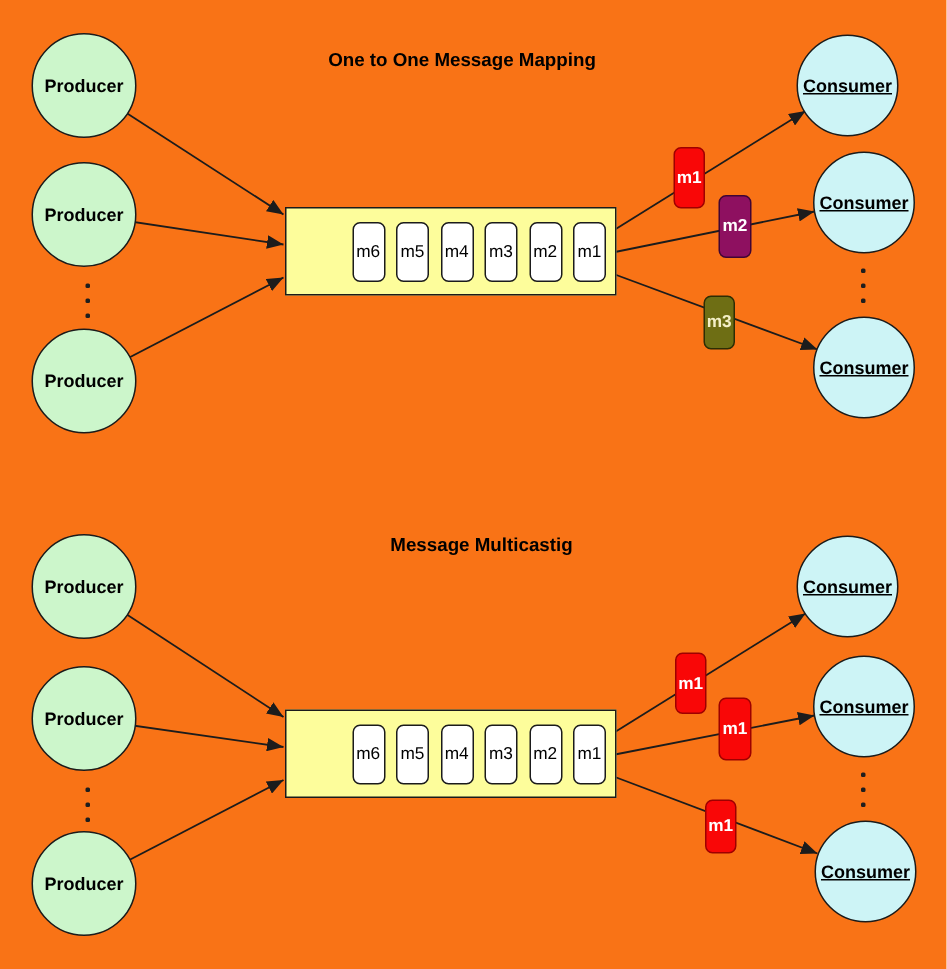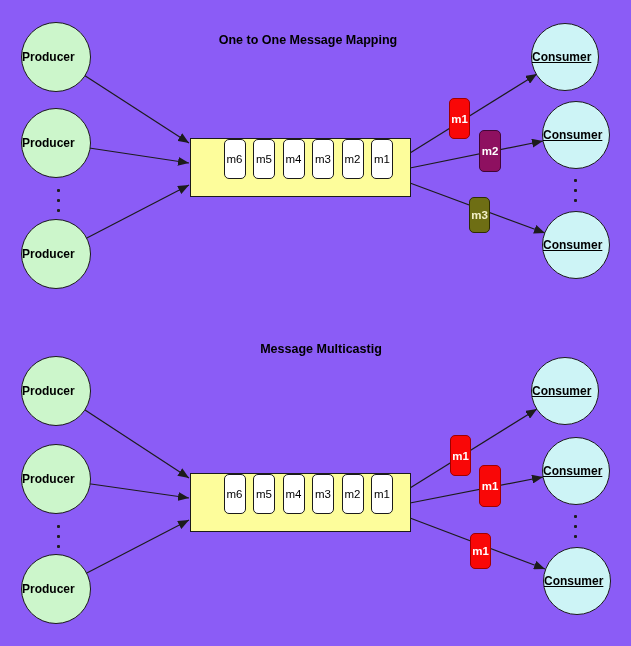--- a/index.html
+++ b/index.html
@@ -1,21 +1,21 @@
 <!DOCTYPE html>
 <html><head>
 <meta charset="utf-8">
 <style>
   html, body { margin: 0; padding: 0; background: #ffffff; }
   body { font-family: "Liberation Sans", sans-serif; }
   #canvas {
     position: relative;
     width: 631px;
     height: 646px;
-    background: #8b5cf6;
+    background: #f97316;
     overflow: hidden;
   }
   #arrow-layer {
     position: absolute;
     left: 0; top: 0;
     width: 631px; height: 646px;
     z-index: 0;
   }
   #arrow-layer line { stroke: #1c1c1c; stroke-width: 1.2; }
   .title {
@@ -27,42 +27,43 @@
     white-space: nowrap;
     z-index: 2;
   }
   .circle {
     position: absolute;
     border: 1.4px solid #1b1b1b;
     border-radius: 50%;
     box-sizing: border-box;
     display: flex;
     align-items: center;
+    justify-content: center;
     z-index: 1;
   }
   .producer { width: 70px; height: 70px; background: #ccf6cb; }
   .consumer { width: 68px; height: 68px; background: #cdf4f6; text-decoration: underline; }
   .circle span {
     font-size: 12px;
     font-weight: bold;
     color: #000000;
     white-space: nowrap;
   }
   .queue {
     position: absolute;
     width: 221px;
     height: 59px;
     background: #fdfd9b;
     border: 1.5px solid #1b1b1b;
     box-sizing: border-box;
     display: flex;
-    align-items: flex-start;
+    align-items: center;
     justify-content: flex-end;
     gap: 7.5px;
-    padding-right: 17px;
+    padding-right: 6px;
     z-index: 1;
   }
   .slot {
     width: 22px;
     height: 40px;
     background: #ffffff;
     border: 1.4px solid #1b1b1b;
     border-radius: 5px;
     box-sizing: border-box;
     display: flex;
@@ -185,21 +186,21 @@
   </div>
   <div class="dots" style="left:574px; top:179px;">
     <i></i>
       <i></i>
       <i></i>
   </div>
   <div class="circle consumer" style="left: 542px; top: 211px; background-color: rgb(205, 244, 246);">
     <span>Consumer</span>
   </div>
 
-  <div class="title" style="left:321px; top:342px;">Message Multicastig</div>
+  <div class="title" style="left:321px; top:356px;">Message Multicastig</div>
 
   <div class="circle producer" style="left: 21px; top: 356px; background-color: rgb(204, 246, 203);">
     <span>Producer</span>
   </div>
   <div class="circle producer" style="left: 21px; top: 444px; background-color: rgb(204, 246, 203);">
     <span>Producer</span>
   </div>
   <div class="dots" style="left:57px; top:525px;">
     <i></i>
       <i></i>

